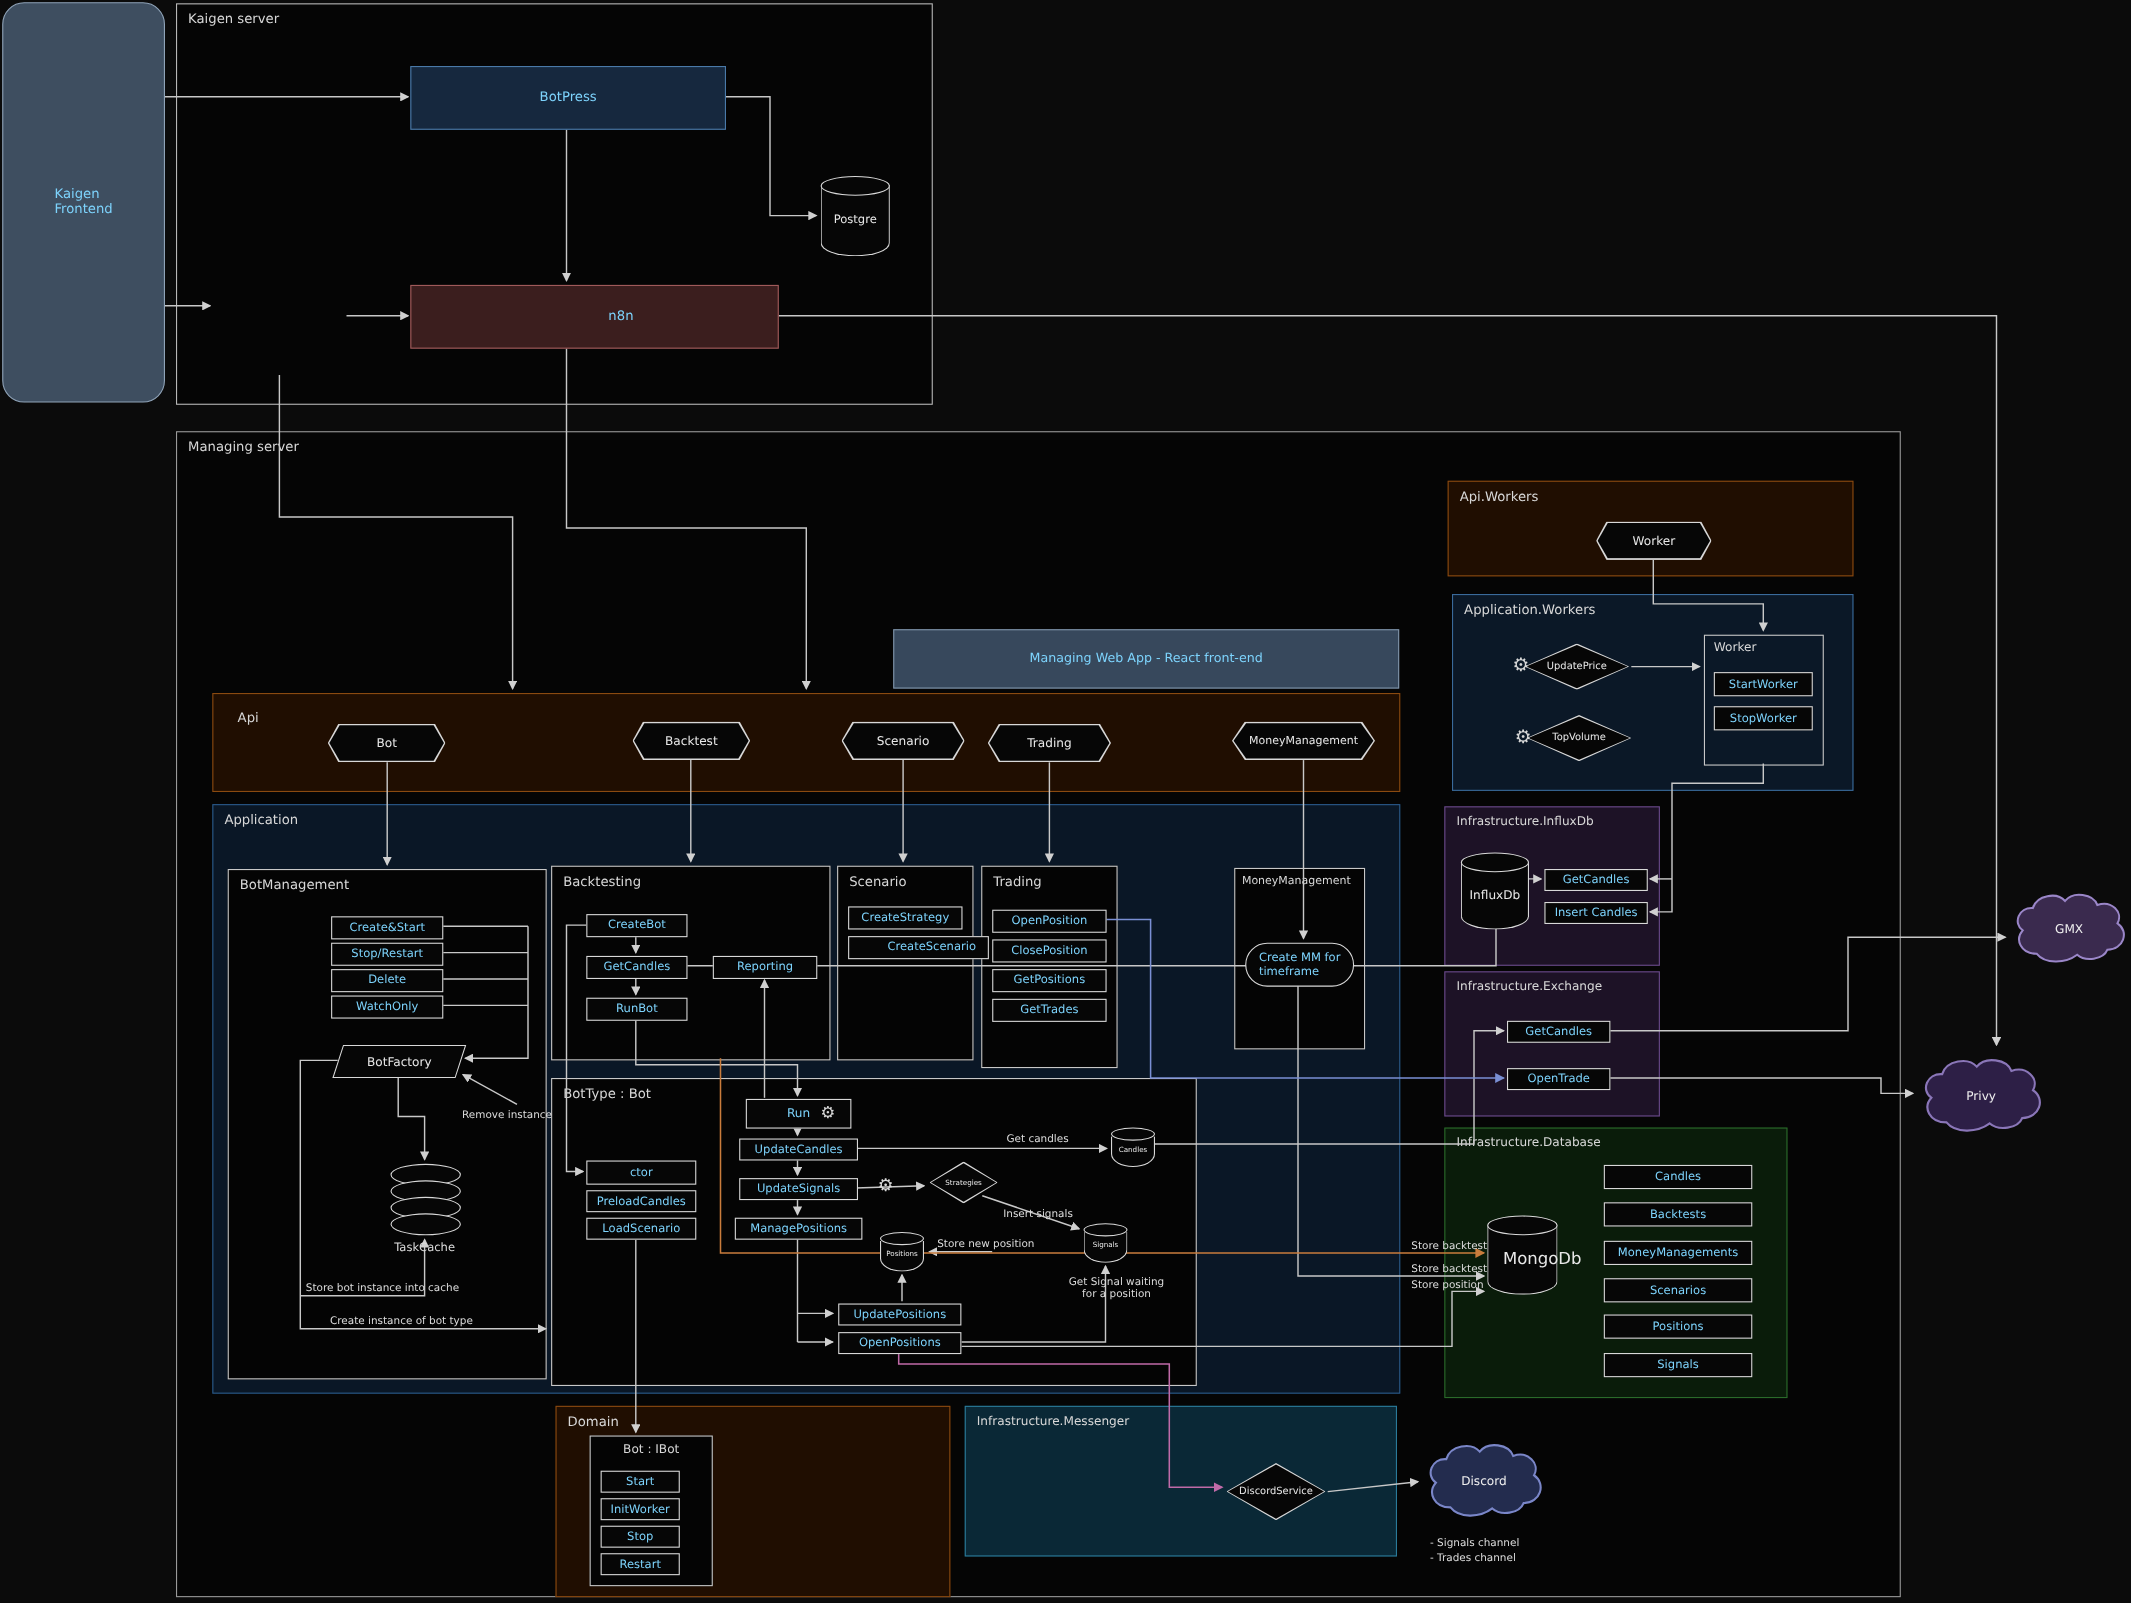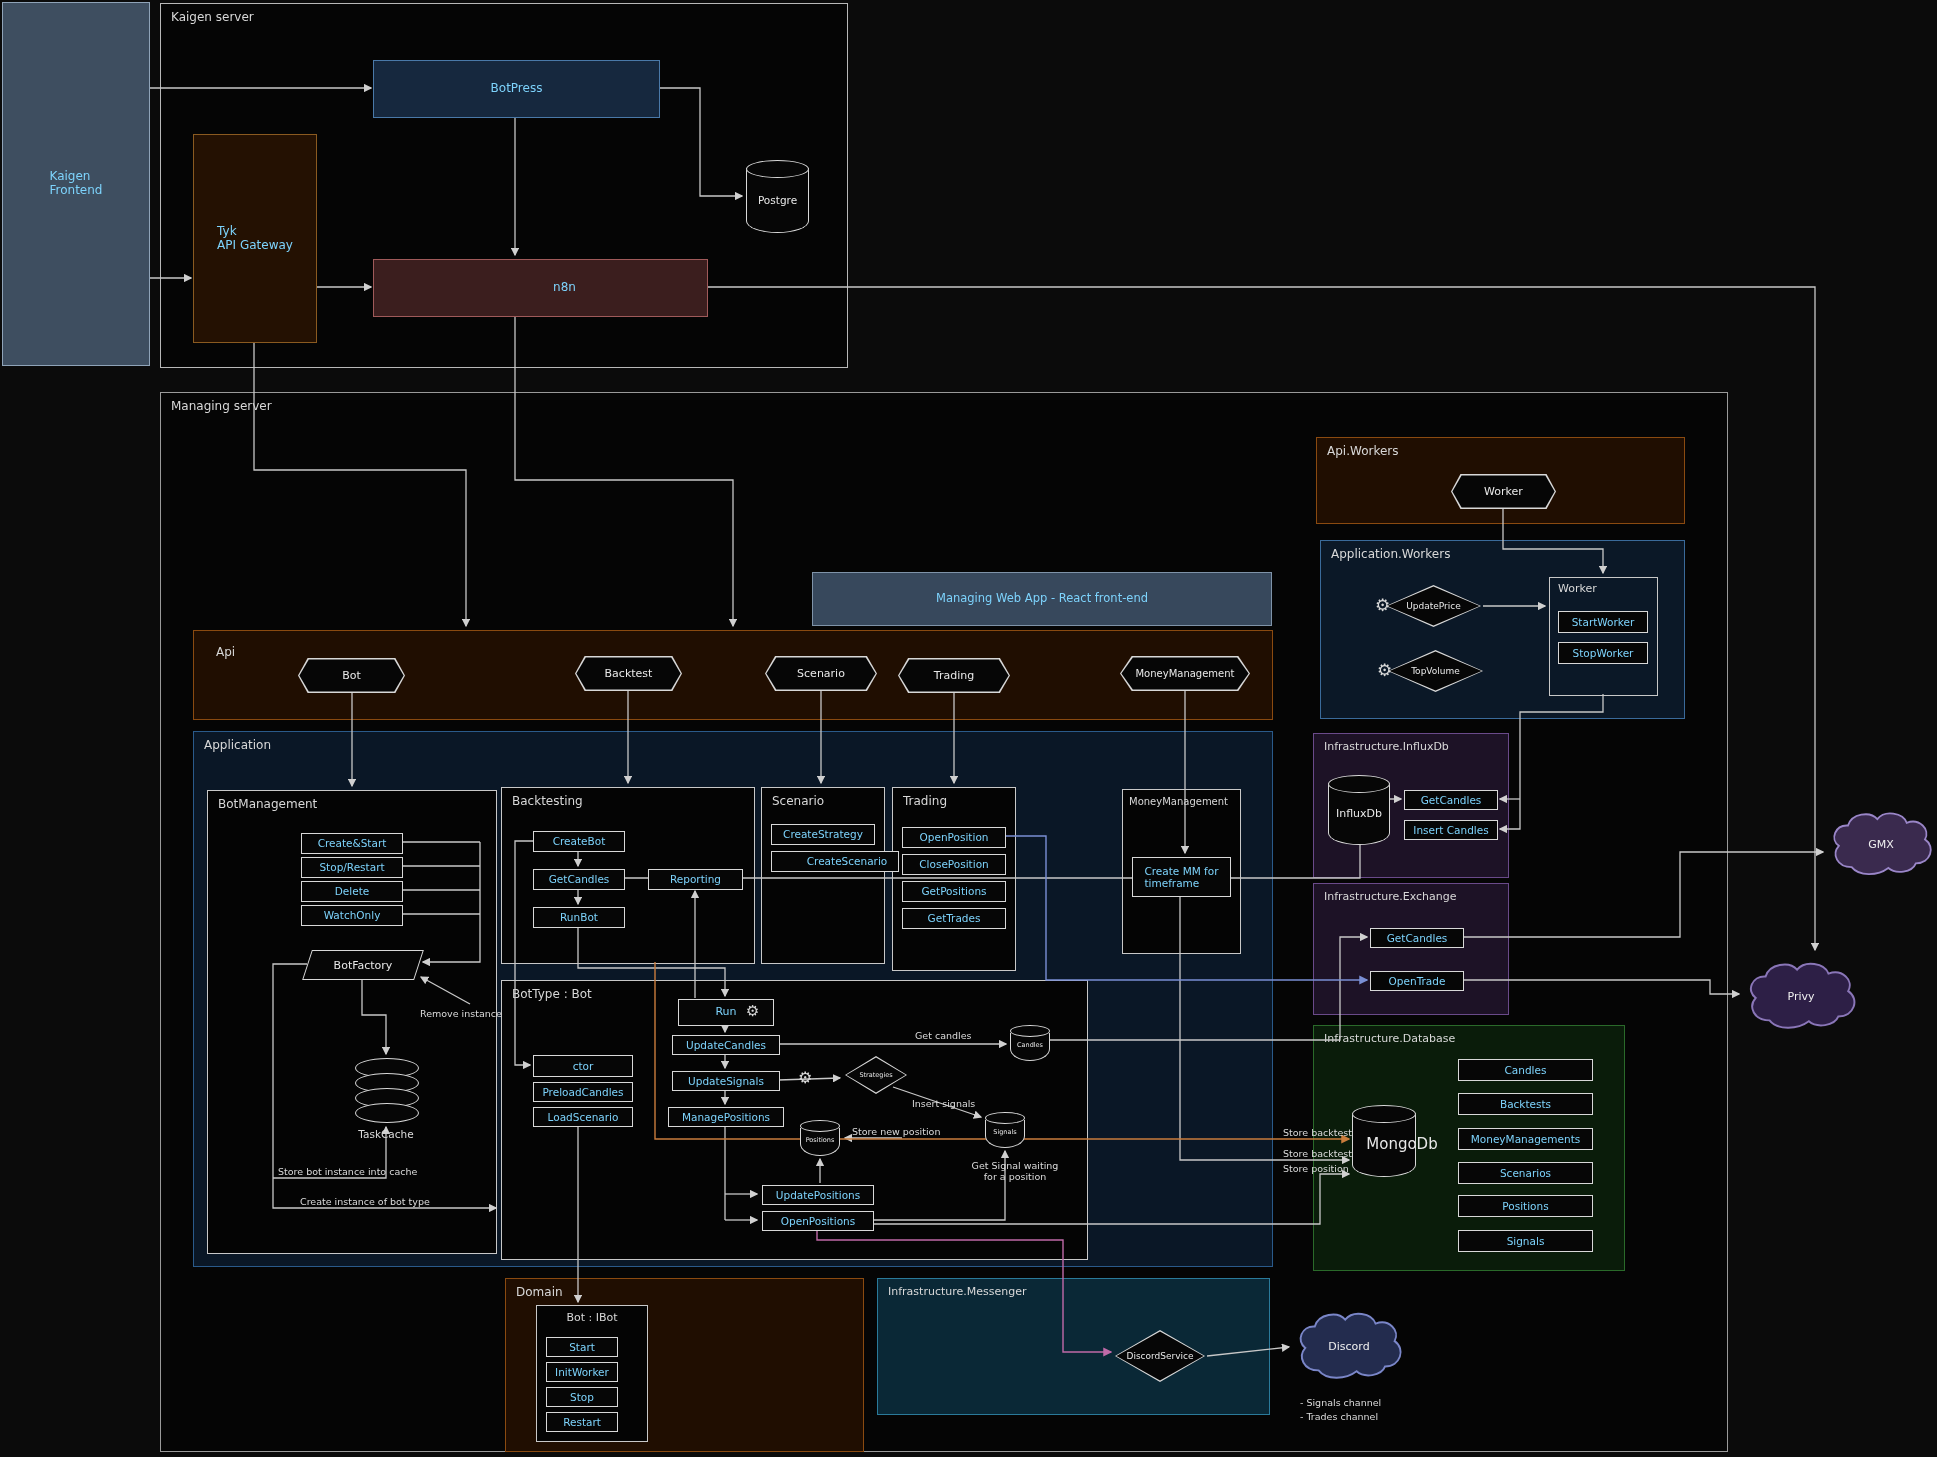--- a/index.html
+++ b/index.html
@@ -5,21 +5,21 @@
   html,body{margin:0;padding:0;background:#0b0b0b;}
   .stage{position:relative;width:1937px;height:1457px;background:#0b0b0b;overflow:hidden;
          font-family:"DejaVu Sans","Liberation Sans",sans-serif;color:#e8e8e8;}
   .p{position:absolute;z-index:1;background:#050505;border:1px solid #999;}
   .t{position:absolute;top:6px;left:10px;font-size:12px;color:#d8d8d8;white-space:nowrap;}
   .edges{position:absolute;left:0;top:0;z-index:2;pointer-events:none;}
   .n{position:absolute;z-index:3;border:1.2px solid #d8d8d8;background:#060606;color:#7dd3fc;
      display:flex;align-items:center;justify-content:center;font-size:11px;text-align:left;line-height:1.15;}
   .sm{font-size:10.5px;}
   .lbl{position:absolute;z-index:3;font-size:9.5px;color:#dcdcdc;white-space:nowrap;}
-  .pre{white-space:pre-line;}
+  .pre{white-space:pre-line;border-radius:20px;}
   .hex,.dia{position:absolute;z-index:3;}
   .shape{position:absolute;inset:0;background:#d8d8d8;}
   .inner{position:absolute;inset:1.4px;background:#060606;display:flex;align-items:center;justify-content:center;
          font-size:11px;color:#e8e8e8;text-align:center;}
   .hexs{clip-path:polygon(9% 0%,91% 0%,100% 50%,91% 100%,9% 100%,0% 50%);}
   .dias{clip-path:polygon(50% 0%,100% 50%,50% 100%,0% 50%);}
   .cyl{position:absolute;z-index:3;}
   .ctop{position:absolute;left:0;right:0;top:0;height:16px;border:1.3px solid #d8d8d8;border-radius:50%;background:#060606;z-index:2;}
   .cbody{position:absolute;left:0;right:0;top:8px;bottom:0;border:1.3px solid #d8d8d8;border-top:none;
          border-radius:0 0 50% 50% / 0 0 12px 12px;background:#060606;}
@@ -187,22 +187,20 @@
     <polyline points="655,962 655,1139 1349,1139" fill="none" stroke="#c97c3c" stroke-width="1.4" marker-end="url(#ao)"></polyline>
     <polyline points="1004,836 1046,836 1046,980 1367,980" fill="none" stroke="#7a8fd4" stroke-width="1.4" marker-end="url(#ab)"></polyline>
     <polyline points="817,1229 817,1240 1063,1240 1063,1352 1111,1352" fill="none" stroke="#c06aa8" stroke-width="1.4" marker-end="url(#apk)"></polyline>
   </svg>
 
   <div class="n pre" style="left:2px;top:2px;width:146px;height:362px;background:#3e4e60;border-color:#8fa3b8;font-size:12px;">Kaigen
 Frontend</div>
 
   <div class="n" style="left:373px;top:60px;width:285px;height:56px;background:#16283e;border-color:#4a79a8;font-size:12px;">BotPress</div>
 
-  <div class="n pre" style="left:193px;top:134px;width:122px;height:207px;background:#241102;border-color:#8a5a20;font-size:12px;">Tyk
-API Gateway</div>
 
   <div class="n" style="left:373px;top:259px;width:285px;height:56px;background:#3b1e1e;border-color:#a05a5a;font-size:12px;padding-left:48px;">n8n</div>
 
   <div class="cyl" style="left:746px;top:160px;width:63px;height:73px;">
     <div class="cbody"></div>
     <div class="ctop"></div>
     <div class="clab">
         <span>Postgre</span>
       </div>
   </div>

